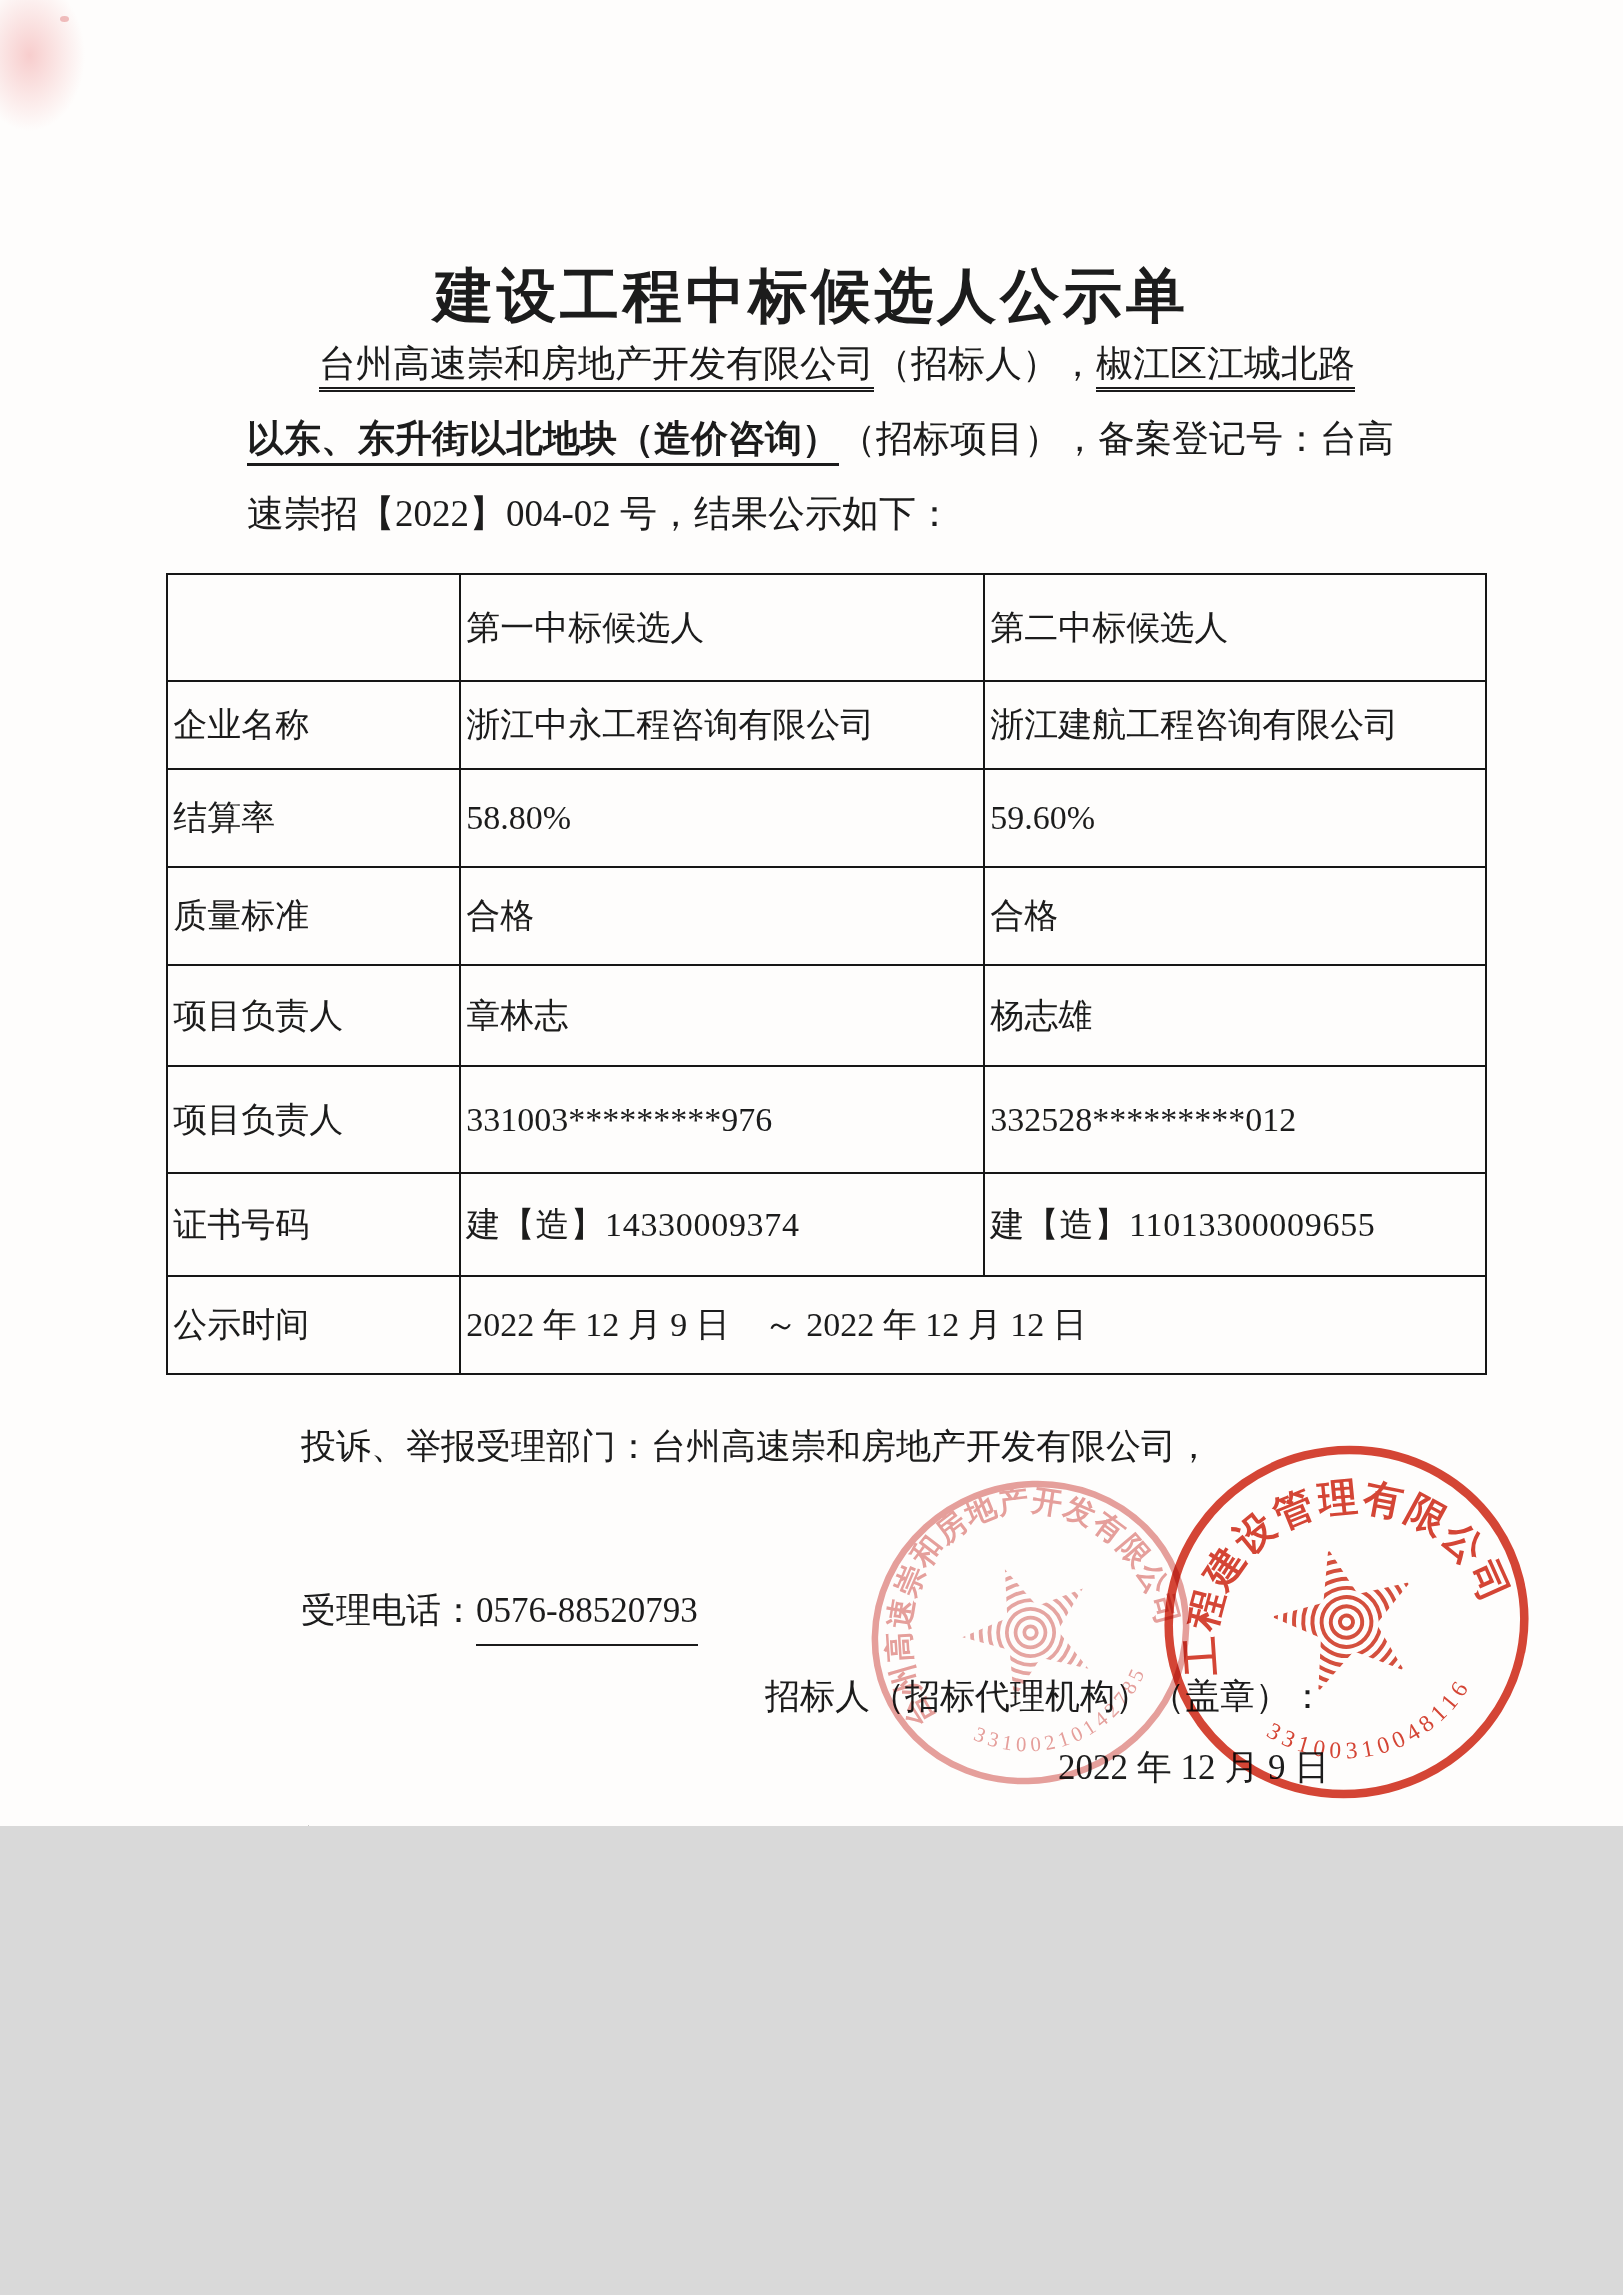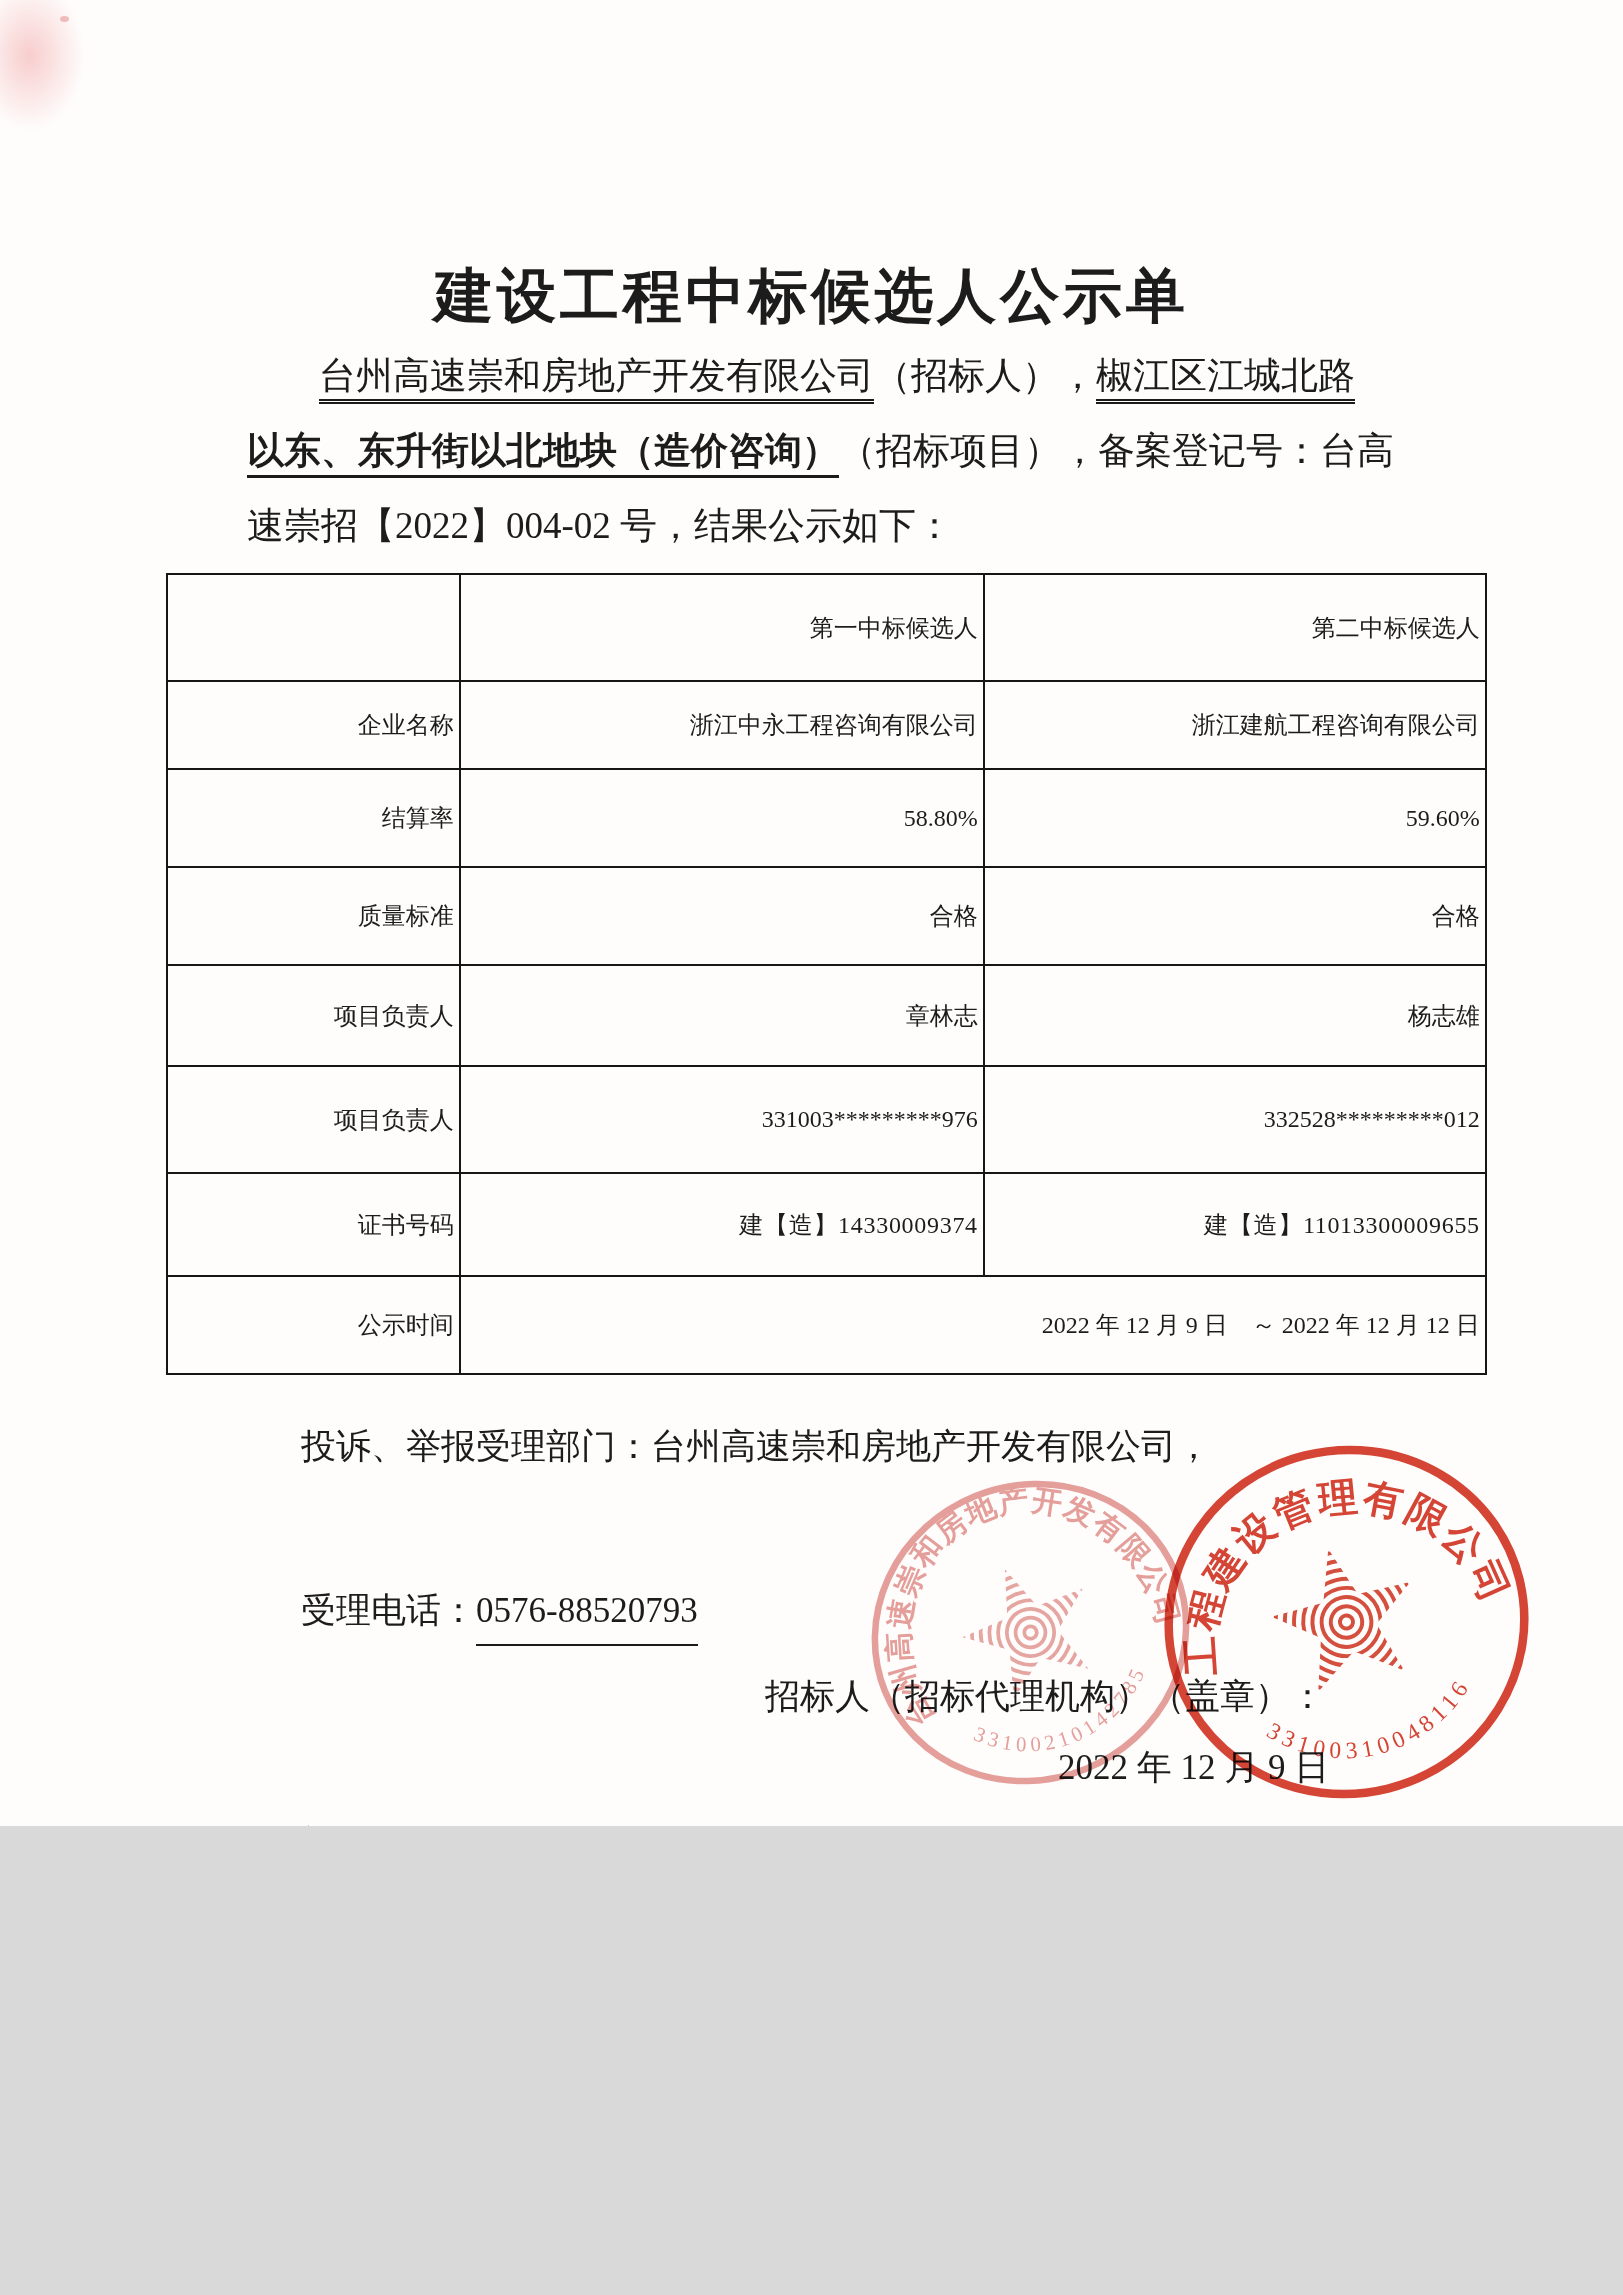--- a/index.html
+++ b/index.html
@@ -15,30 +15,30 @@
     background:rgba(230,150,150,.6);}
   .noise-band{position:absolute;left:118px;top:2225px;width:1407px;height:36px;
     background:repeating-linear-gradient(90deg,rgba(238,195,195,.14) 0 9.2px,rgba(238,195,195,0) 9.2px 20px);}
   .edge-line{position:absolute;left:0;top:2290px;width:1244px;height:3.3px;
     background:linear-gradient(90deg,rgba(160,120,90,.35),rgba(200,150,140,.18) 60%,rgba(200,150,140,0));}
 
   .title{position:absolute;left:0;top:257px;width:100%;margin:0;text-align:center;
     font-family:"Liberation Sans","DejaVu Sans",sans-serif;font-weight:900;
     font-size:59px;letter-spacing:3.9px;}
 
-  .intro{position:absolute;left:247px;top:338px;width:1139px;font-size:37px;line-height:75px;
+  .intro{position:absolute;left:247px;top:326px;width:1139px;font-size:37px;line-height:75px;
     white-space:nowrap;}
   .intro .l1{text-indent:72px;}
   .u2{border-bottom:5.2px double #1b1b1b;padding-bottom:2.6px;}
   .u1{border-bottom:3.9px solid #1b1b1b;padding-bottom:4px;font-weight:bold;}
 
   table.results{position:absolute;left:166px;top:573px;width:1318px;
     border-collapse:collapse;table-layout:fixed;}
-  table.results td,table.results th{border:2.6px solid #161616;text-align:right;
-    vertical-align:middle;font-size:24px;font-weight:normal;padding:0 5.2px;overflow:hidden;}
+  table.results td,table.results th{border:2.6px solid #161616;text-align:left;
+    vertical-align:middle;font-size:34px;font-weight:normal;padding:0 5.2px;overflow:hidden;}
   .cert{letter-spacing:0.7px;}
 
   .fline{position:absolute;font-size:35px;white-space:nowrap;}
   .phone-u{border-bottom:2.6px solid #1b1b1b;padding-bottom:14px;}
   .count-u{border-bottom:3.3px solid #1b1b1b;padding:0 14.4px 2.6px 14.4px;}
 
   .seal{position:absolute;mix-blend-mode:multiply;}
   .seal svg{display:block;}
 </style>
 </head>

